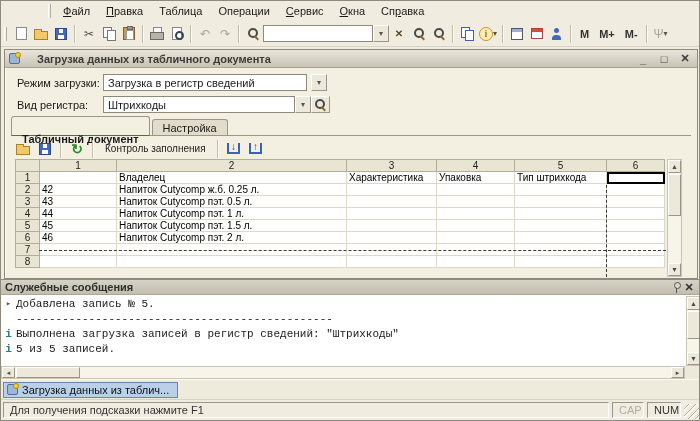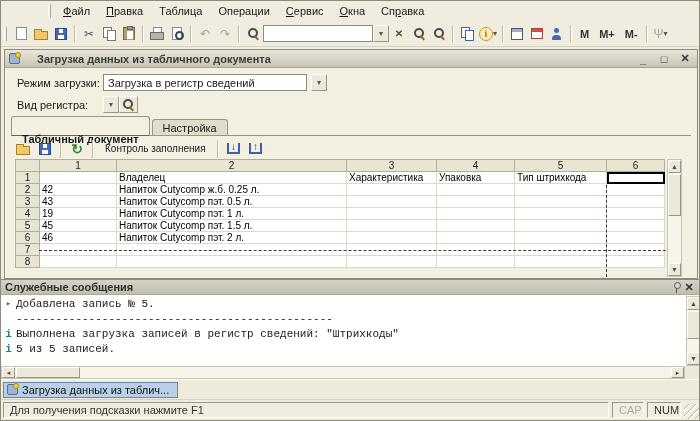--- a/index.html
+++ b/index.html
@@ -225,20 +225,23 @@
             <span>Загрузка в регистр сведений</span>
           </div>
         <div style="width:4px;"></div>
         <button class="dropbtn">
             <span class="glyph small">▾</span>
           </button>
       </div>
 
       <div class="frow" style="top:28px;">
         <span class="lbl">Вид регистра:</span>
+        <div class="field" style="width:192px;">
+            <span>Штрихкоды</span>
+          </div>
         <button class="dropbtn">
             <span class="glyph small">▾</span>
           </button>
         <button class="toolmini">
             <span class="icn i-lens"></span>
           </button>
       </div>
 
       <div class="tabs">
         <div class="tab active">Табличный документ</div>
@@ -310,21 +313,21 @@
             <th>3</th>
             <td>43</td>
             <td>Напиток Cutycomp пэт. 0.5 л.</td>
             <td></td>
             <td></td>
             <td></td>
             <td></td>
           </tr>
           <tr>
             <th>4</th>
-            <td>19</td>
+            <td>44</td>
             <td>Напиток Cutycomp пэт. 1 л.</td>
             <td></td>
             <td></td>
             <td></td>
             <td></td>
           </tr>
           <tr>
             <th>5</th>
             <td>45</td>
             <td>Напиток Cutycomp пэт. 1.5 л.</td>

